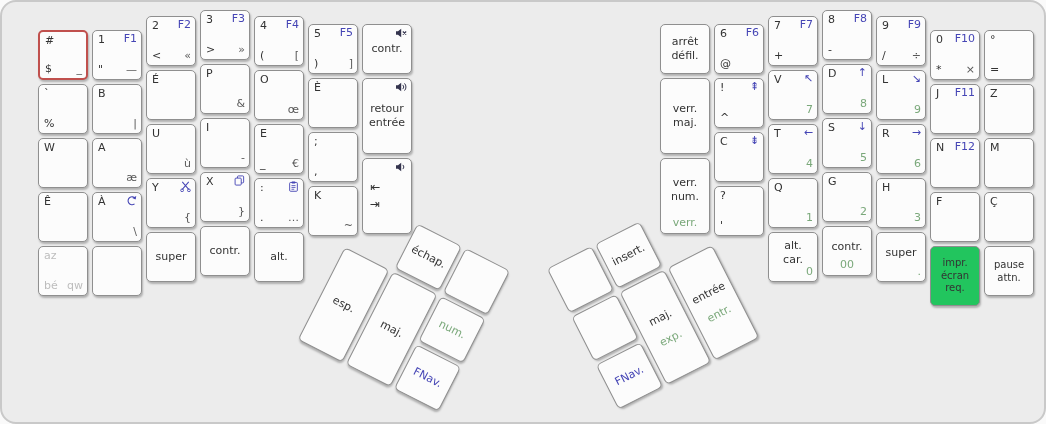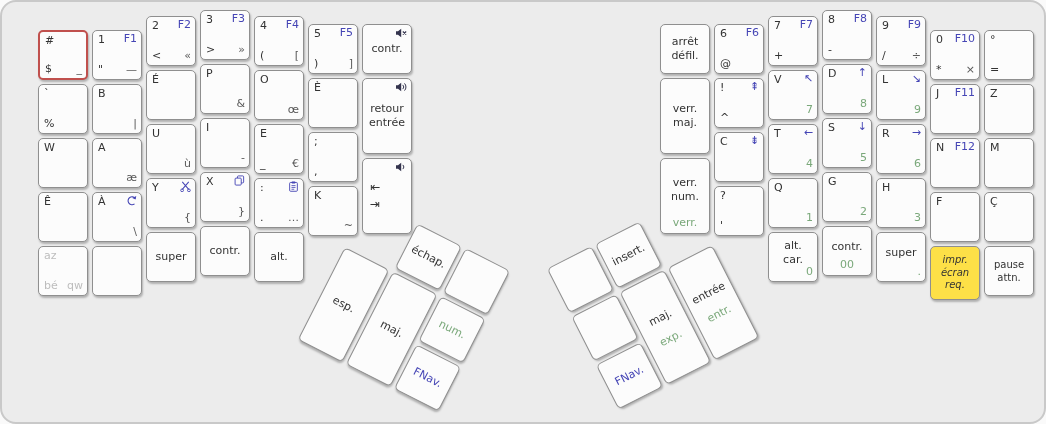--- a/index.html
+++ b/index.html
@@ -324,21 +324,21 @@
         <span class="lab p-tl" style="color: rgb(51, 51, 51);">J</span>
         <span class="lab p-tr" style="color: rgb(69, 69, 181);">F11</span>
       </div>
       <div class="key" style="left: 928px; top: 136px; width: 50px; height: 50px; background: rgb(252, 252, 252); border-color: rgb(143, 143, 143);">
         <span class="lab p-tl" style="color: rgb(51, 51, 51);">N</span>
         <span class="lab p-tr" style="color: rgb(69, 69, 181);">F12</span>
       </div>
       <div class="key" style="left: 928px; top: 190px; width: 50px; height: 50px; background: rgb(252, 252, 252); border-color: rgb(143, 143, 143);">
         <span class="lab p-tl" style="color: rgb(51, 51, 51);">F</span>
       </div>
-      <div class="key" style="left: 928px; top: 244px; width: 50px; height: 54px; background: #fde047; border-color: rgb(143, 143, 143); font-style: italic;">
+      <div class="key" style="left: 928px; top: 244px; width: 50px; height: 60px; background: #22c55e; border-color: rgb(143, 143, 143);">
         <span class="lab p-c small" style="color: rgb(51, 51, 51);">impr.
 écran
 req.</span>
       </div>
       <div class="key" style="left: 982px; top: 28px; width: 50px; height: 50px; background: rgb(252, 252, 252); border-color: rgb(143, 143, 143);">
         <span class="lab p-tl" style="color: rgb(51, 51, 51);">°</span>
         <span class="lab p-bl" style="color: rgb(51, 51, 51);">=</span>
       </div>
       <div class="key" style="left: 982px; top: 82px; width: 50px; height: 50px; background: rgb(252, 252, 252); border-color: rgb(143, 143, 143);">
         <span class="lab p-tl" style="color: rgb(51, 51, 51);">Z</span>

